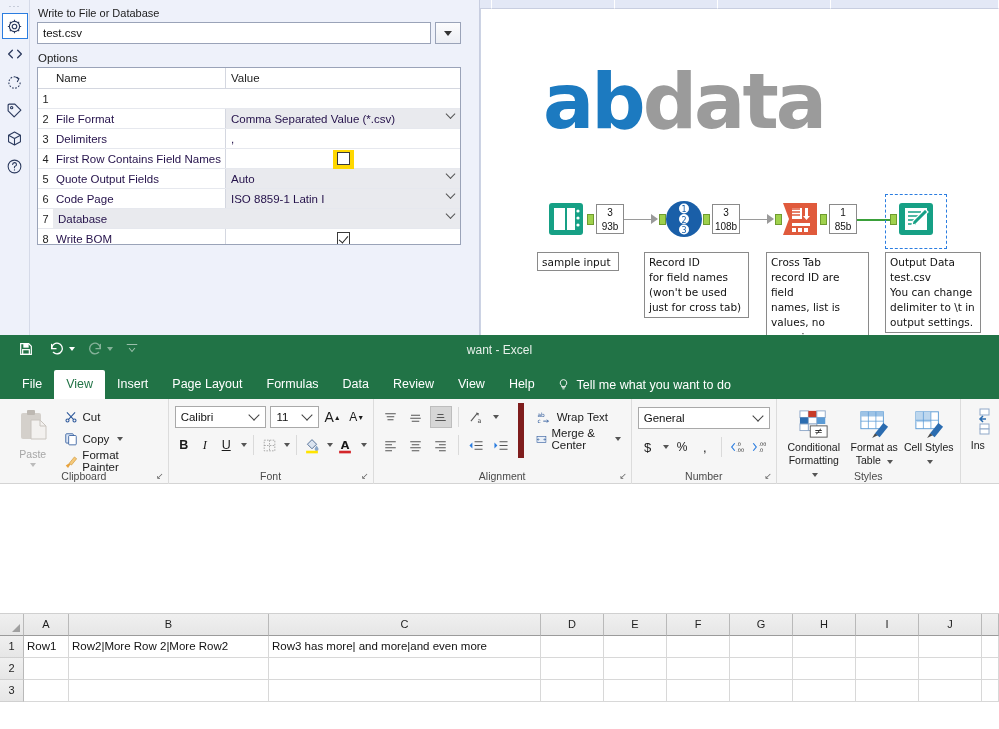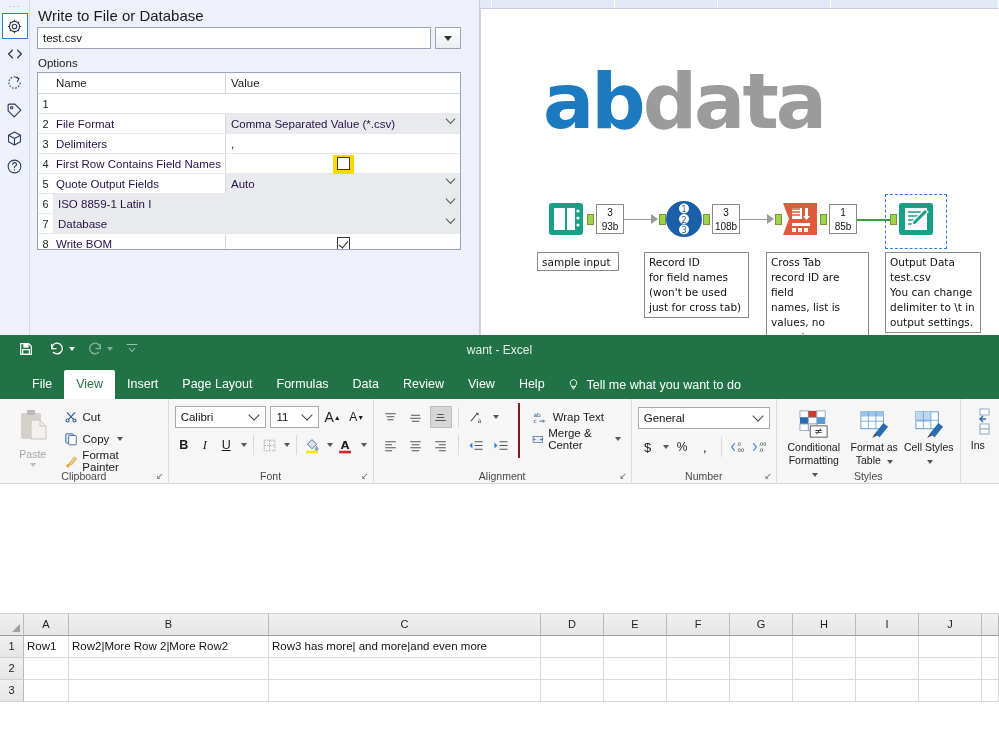--- a/index.html
+++ b/index.html
@@ -36,21 +36,21 @@
     border: 1px solid #2b7de0;
     background: #ffffff;
   }
   .rail-icon svg { display: block; }
 
   #config-body {
     position: absolute; left: 31px; top: 0; right: 0; bottom: 0;
     padding: 5px 18px 0 6px;
   }
   .cfg-label {
-    font-size: 15px; color: #1c1c1c; margin: 2px 0 3px 1px;
+    font-size: 11px; color: #1c1c1c; margin: 2px 0 3px 1px;
   }
   .cfg-fileline { display: flex; align-items: stretch; height: 22px; }
   .cfg-fileinput {
     flex: 1; background: #ffffff; border: 1px solid #9aa3b8;
     font-size: 11.5px; color: #111; padding: 3px 5px;
     display: flex; align-items: center;
   }
   .cfg-filebtn {
     width: 26px; margin-left: 4px;
     background: linear-gradient(#fcfcfd,#eceef4);
@@ -182,21 +182,21 @@
   #excel-titlebar {
     height: 33px; background: #217346; position: relative;
   }
   .qat { position: absolute; top: 6px; display: flex; align-items: center; color: #fff; }
   #excel-title {
     position: absolute; left: 0; right: 0; top: 8px; text-align: center;
     color: #e7f0ea; font-size: 12px;
   }
   #excel-tabs {
     height: 31px; background: #217346; position: relative;
-    display: flex; align-items: flex-end; padding-left: 20px;
+    display: flex; align-items: flex-end; padding-left: 10px;
   }
   .xtab {
     font-size: 12.5px; color: #ffffff; padding: 6px 12px 7px 12px;
     line-height: 16px; cursor: default;
   }
   .xtab.active {
     background: #ffffff; color: #217346; font-weight: normal;
     border-radius: 2px 2px 0 0;
   }
   .tellme {
@@ -407,20 +407,21 @@
           <div class="opt-num">5</div>
           <div class="opt-name">Quote Output Fields</div>
           <div class="opt-val combo">
             <span>Auto</span>
             <span class="combo-caret"></span>
           </div>
         </div>
 
         <div class="opt-row">
           <div class="opt-num">6</div>
+          <div class="opt-name">Code Page</div>
           <div class="opt-val combo">
             <span>ISO 8859-1 Latin I</span>
             <span class="combo-caret"></span>
           </div>
         </div>
 
         <div class="opt-row">
           <div class="opt-num">7</div>
           <div class="opt-val combo">
             <span>Database</span>
@@ -757,21 +758,21 @@
                 </svg>
               </div>
               <div class="fmt-btn">
                 <svg width="16" height="13" viewBox="0 0 22 16" stroke="#555" stroke-width="1.4">
                   <path d="M9 3h11M9 8h11M9 13h11"></path>
                     <path d="M2 4l4 4-4 4z" fill="#2b7de0" stroke="none"></path>
                 </svg>
               </div>
             </div>
           </div>
-          <div style="padding:3px 0 0 8px;border-left:2px solid #7f1d1d;margin-left:6px">
+          <div style="padding:3px 0 0 8px;border-left:6px solid #7f1d1d;margin-left:6px">
             <div class="rbtn">
               <svg width="16" height="15" viewBox="0 0 22 20">
                 <text x="2" y="9" font-size="8" fill="#2b579a" font-family="DejaVu Sans">ab</text>
                 <text x="2" y="18" font-size="8" fill="#2b579a" font-family="DejaVu Sans">c</text>
                 <path d="M10 15h7l-2-2M17 15l-2 2" stroke="#2b579a" stroke-width="1.2" fill="none"></path>
               </svg>
               <span>Wrap Text</span>
             </div>
             <div class="rbtn" style="">
               <svg width="16" height="15" viewBox="0 0 22 18">

